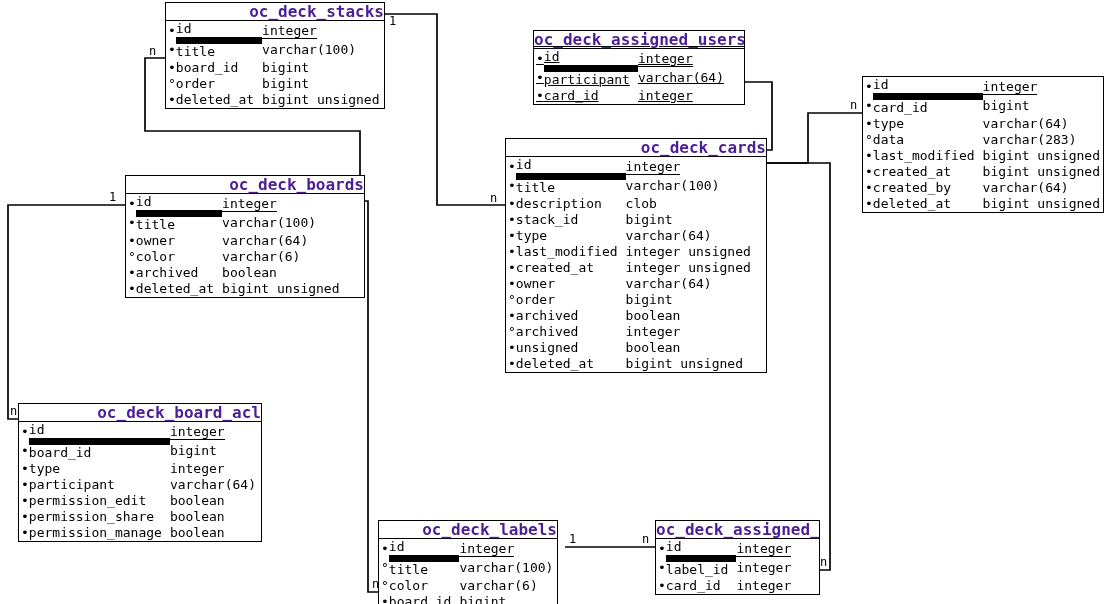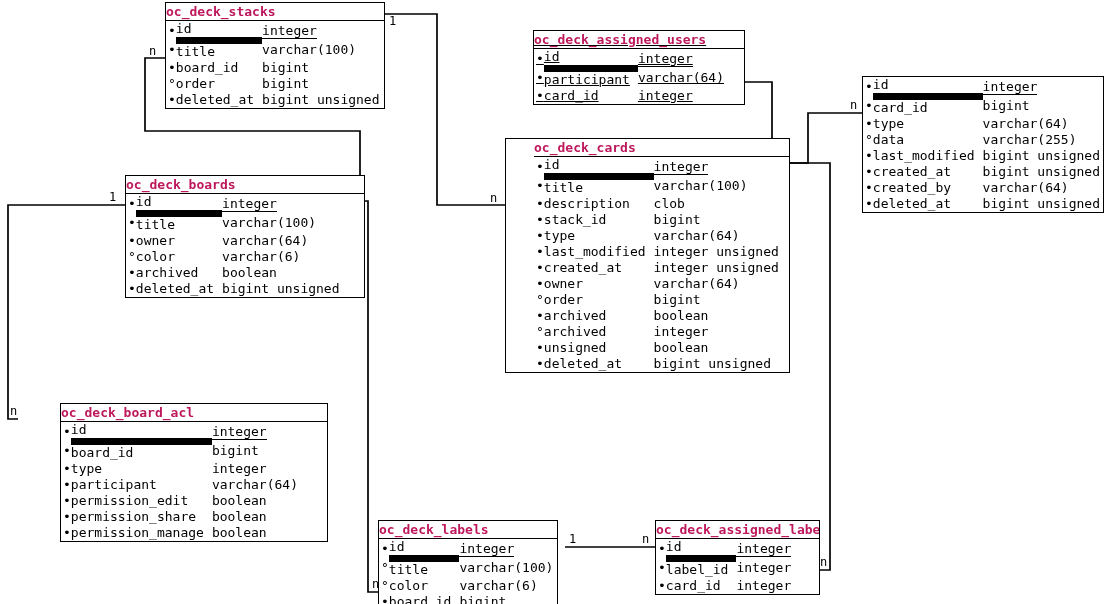--- a/index.html
+++ b/index.html
@@ -3,22 +3,22 @@
 <meta charset="utf-8">
 <style>
   * { margin:0; padding:0; box-sizing:border-box; }
   html,body { background:#ffffff; }
   body { width:1105px; height:604px; overflow:hidden; font-family:"DejaVu Sans Mono", monospace; }
   .canvas { position:relative; width:1105px; height:604px; background:#ffffff; }
   svg.wires { position:absolute; left:0; top:0; width:1105px; height:604px; z-index:0; }
   .wire { fill:none; stroke:#000000; stroke-width:1.7; }
   .wire-label { font-family:"DejaVu Sans Mono", monospace; font-size:12px; fill:#000000; }
   .tbl { position:absolute; background:#ffffff; border:1px solid #000000; z-index:1; overflow:hidden; }
-  .tbl-header { font-weight:bold; font-size:13px; line-height:17px; height:18px;
-                text-align:left; border-bottom:1px solid #000000; white-space:nowrap; color:#be185d; }
+  .tbl-header { font-weight:bold; font-size:16px; line-height:17px; height:18px;
+                text-align:right; border-bottom:1px solid #000000; white-space:nowrap; color:#4c1d95; }
   .fields { display:table; width:100%; border-collapse:collapse; }
   .frow { display:table-row; }
   .fcell { display:table-cell; font-size:13px; line-height:16px; height:16px;
            white-space:nowrap; vertical-align:middle; color:#000; }
   .fbullet { width:11px; padding-left:2px; }
   .fname { padding-right:8px; }
   .ftype { width:99%; padding-right:2px; }
   .pk .fname { border-bottom:7px solid #000000; }
   .pk .ftype .utext { border-bottom:1px solid #000000; }
 </style>
@@ -113,21 +113,21 @@
             <span class="fcell ftype"><span class="utext">bigint</span></span>
           </div>
           <div class="frow">
             <span class="fcell fbullet">•</span>
             <span class="fcell fname">type</span>
             <span class="fcell ftype"><span class="utext">varchar(64)</span></span>
           </div>
           <div class="frow">
             <span class="fcell fbullet">°</span>
             <span class="fcell fname">data</span>
-            <span class="fcell ftype"><span class="utext">varchar(255)</span></span>
+            <span class="fcell ftype"><span class="utext">varchar(283)</span></span>
           </div>
           <div class="frow">
             <span class="fcell fbullet">•</span>
             <span class="fcell fname">last_modified</span>
             <span class="fcell ftype"><span class="utext">bigint unsigned</span></span>
           </div>
           <div class="frow">
             <span class="fcell fbullet">•</span>
             <span class="fcell fname">created_at</span>
             <span class="fcell ftype"><span class="utext">bigint unsigned</span></span>
@@ -137,21 +137,21 @@
             <span class="fcell fname">created_by</span>
             <span class="fcell ftype"><span class="utext">varchar(64)</span></span>
           </div>
           <div class="frow">
             <span class="fcell fbullet">•</span>
             <span class="fcell fname">deleted_at</span>
             <span class="fcell ftype"><span class="utext">bigint unsigned</span></span>
           </div>
         </div>
       </div>
-      <div class="tbl" style="left: 505px; top: 138px; width: 285px; padding-left: 28px;">
+      <div class="tbl" style="left: 505px; top: 138px; width: 262px;">
         <div class="tbl-header">oc_deck_cards</div>
         <div class="fields">
           <div class="frow pk">
             <span class="fcell fbullet">•</span>
             <span class="fcell fname">id</span>
             <span class="fcell ftype"><span class="utext">integer</span></span>
           </div>
           <div class="frow">
             <span class="fcell fbullet">•</span>
             <span class="fcell fname">title</span>
@@ -242,21 +242,21 @@
             <span class="fcell fname">archived</span>
             <span class="fcell ftype"><span class="utext">boolean</span></span>
           </div>
           <div class="frow">
             <span class="fcell fbullet">•</span>
             <span class="fcell fname">deleted_at</span>
             <span class="fcell ftype"><span class="utext">bigint unsigned</span></span>
           </div>
         </div>
       </div>
-      <div class="tbl" style="left: 18px; top: 403px; width: 268px; margin-left: 42px;">
+      <div class="tbl" style="left: 18px; top: 403px; width: 244px;">
         <div class="tbl-header">oc_deck_board_acl</div>
         <div class="fields">
           <div class="frow pk">
             <span class="fcell fbullet">•</span>
             <span class="fcell fname">id</span>
             <span class="fcell ftype"><span class="utext">integer</span></span>
           </div>
           <div class="frow">
             <span class="fcell fbullet">•</span>
             <span class="fcell fname">board_id</span>

